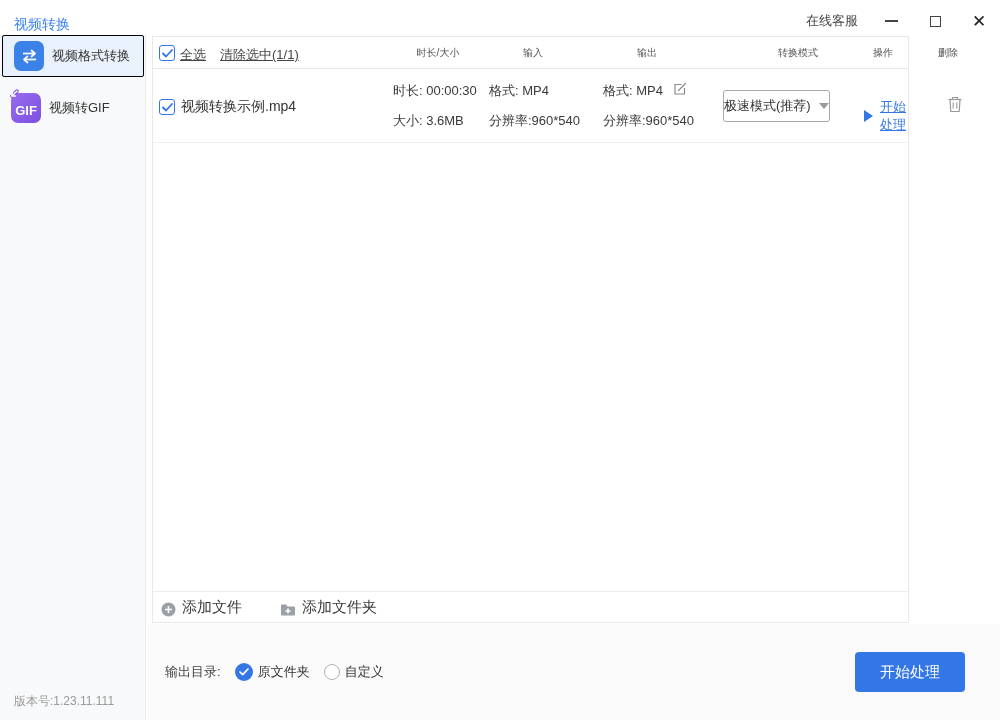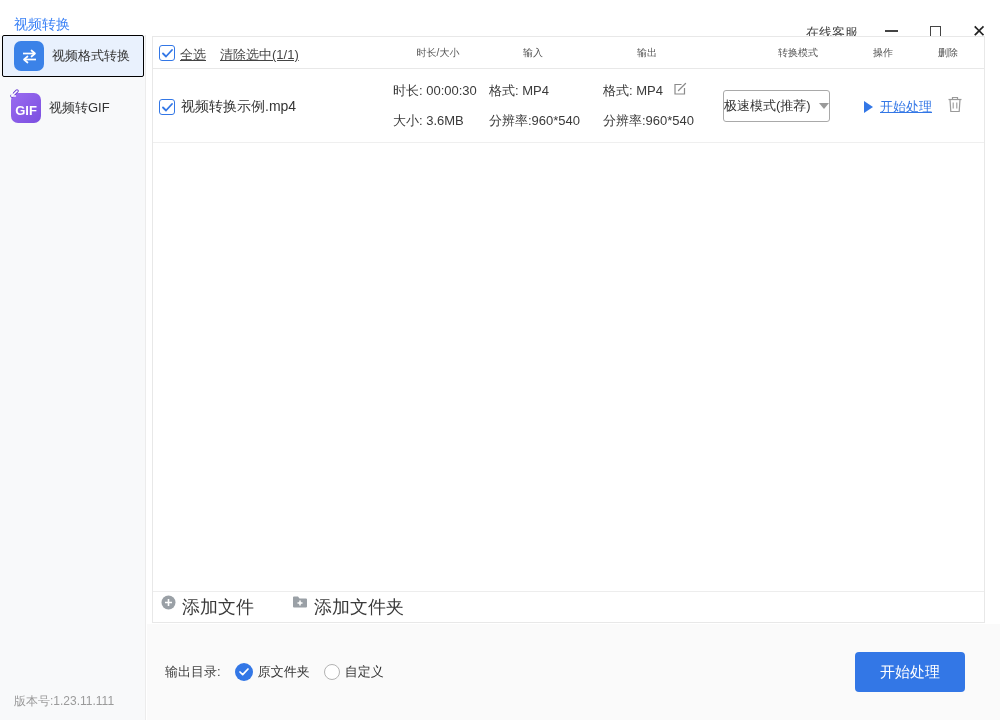--- a/index.html
+++ b/index.html
@@ -7,42 +7,42 @@
   body {
     font-family:"Liberation Sans","DejaVu Sans",sans-serif;
     background:#ffffff; color:#333; overflow:hidden; position:relative;
     font-size:13px;
   }
   .window { position:absolute; inset:0; background:#fff; }
 
   
   .titlebar { position:absolute; left:0; top:0; right:0; height:35px; background:#fff; }
   .app-title { position:absolute; left:14px; top:16px; font-size:14px; font-weight:normal; color:#3b82f6; }
-  .win-controls { position:absolute; right:10px; top:0; height:42px; display:flex; align-items:flex-end; gap:22px; }
+  .win-controls { position:absolute; right:10px; top:0; height:42px; display:flex; align-items:center; gap:22px; }
   .online-service { font-size:13px; color:#444; cursor:pointer; }
   .ctl { width:22px; height:22px; display:flex; align-items:center; justify-content:center; cursor:pointer; }
   .min-glyph { display:block; width:13px; border-top:2px solid #444; }
   .max-glyph { display:block; width:11px; height:11px; border:1.4px solid #444; }
   .close-glyph { font-size:17px; color:#222; line-height:1; }
 
   
   .sidebar { position:absolute; left:0; top:35px; bottom:0; width:146px; background:#f8f9fa; border-right:1px solid #ececec; }
   .side-item { position:relative; height:42px; display:flex; align-items:center; cursor:pointer; }
   .side-item.active { margin:0 1px 10px 2px; background:#e9f1fd; border:1px solid #000000; border-radius:2px; }
   .side-icon { width:30px; height:30px; border-radius:7px; margin-left:11px; flex:none;
                display:flex; align-items:center; justify-content:center; }
   .swap-bg { background:#3b82e8; }
   .gif-bg  { background:linear-gradient(135deg,#9a6cf0,#7c4fe0); position:relative; }
   .gif-txt { color:#fff; font-size:13px; font-weight:bold; letter-spacing:0; margin-top:4px; }
   .gif-arrow { position:absolute; left:-3px; top:-4px; }
   .side-label { margin-left:8px; font-size:13px; color:#333; }
   .version { position:absolute; left:14px; bottom:10px; font-size:12px; color:#9a9a9a; }
 
   
-  .panel { position:absolute; left:152px; top:36px; width:833px; height:587px;
+  .panel { position:absolute; left:152px; top:36px; width:757px; height:587px;
            background:#fff; border:1px solid #e8e8e8; }
   .list-header { position:relative; height:32px; border-bottom:1px solid #e8e8e8; }
   .hdr-col { position:absolute; top:9px; transform:translateX(-50%); font-size:10px; color:#555; white-space:nowrap; }
   .link-underline { text-decoration:underline; cursor:pointer; }
   .sel-all { position:absolute; left:27px; top:9px; color:#444; }
   .clear-sel { position:absolute; left:67px; top:9px; color:#444; }
 
   .checkbox { position:absolute; width:16px; height:16px; border:1px solid #3377e6; border-radius:3px;
               background:#fff; display:flex; align-items:center; justify-content:center; cursor:pointer; }
 
@@ -58,21 +58,21 @@
   .play-tri { width:0; height:0; border-top:6px solid transparent; border-bottom:6px solid transparent;
               border-left:9px solid #3377e6; }
   .action-link { font-size:13px; color:#3377e6; text-decoration:underline; }
   .trash-btn { position:absolute; left:794px; top:27px; cursor:pointer; }
   .edit-btn { display:inline-block; margin-left:10px; vertical-align:-1px; cursor:pointer; }
 
   .panel-spacer { position:absolute; left:0; right:0; top:106px; bottom:31px; }
 
   .add-row { position:absolute; left:0; right:0; bottom:0; height:31px; border-top:1px solid #ededed;
              display:flex; align-items:center; gap:38px; padding-left:8px; }
-  .add-btn { display:flex; align-items:flex-start; gap:6px; cursor:pointer; color:#3a3a3a; font-size:18px; }
+  .add-btn { display:flex; align-items:flex-end; gap:6px; cursor:pointer; color:#3a3a3a; font-size:15px; }
 
   
   .footer { position:absolute; left:147px; right:0; top:624px; bottom:0; background:#fafafa; }
   .out-dir { position:absolute; left:18px; top:39px; display:flex; align-items:center; gap:6px; }
   .out-label { font-size:13px; color:#444; }
   .radio-opt { display:flex; align-items:center; gap:5px; cursor:pointer; margin-left:8px; }
   .radio-on { width:18px; height:18px; border-radius:50%; background:#3377e6;
               display:flex; align-items:center; justify-content:center; }
   .radio-off { width:16px; height:16px; border-radius:50%; border:1px solid #b3b3b3; background:#fff; }
   .radio-label { font-size:13px; color:#333; }

